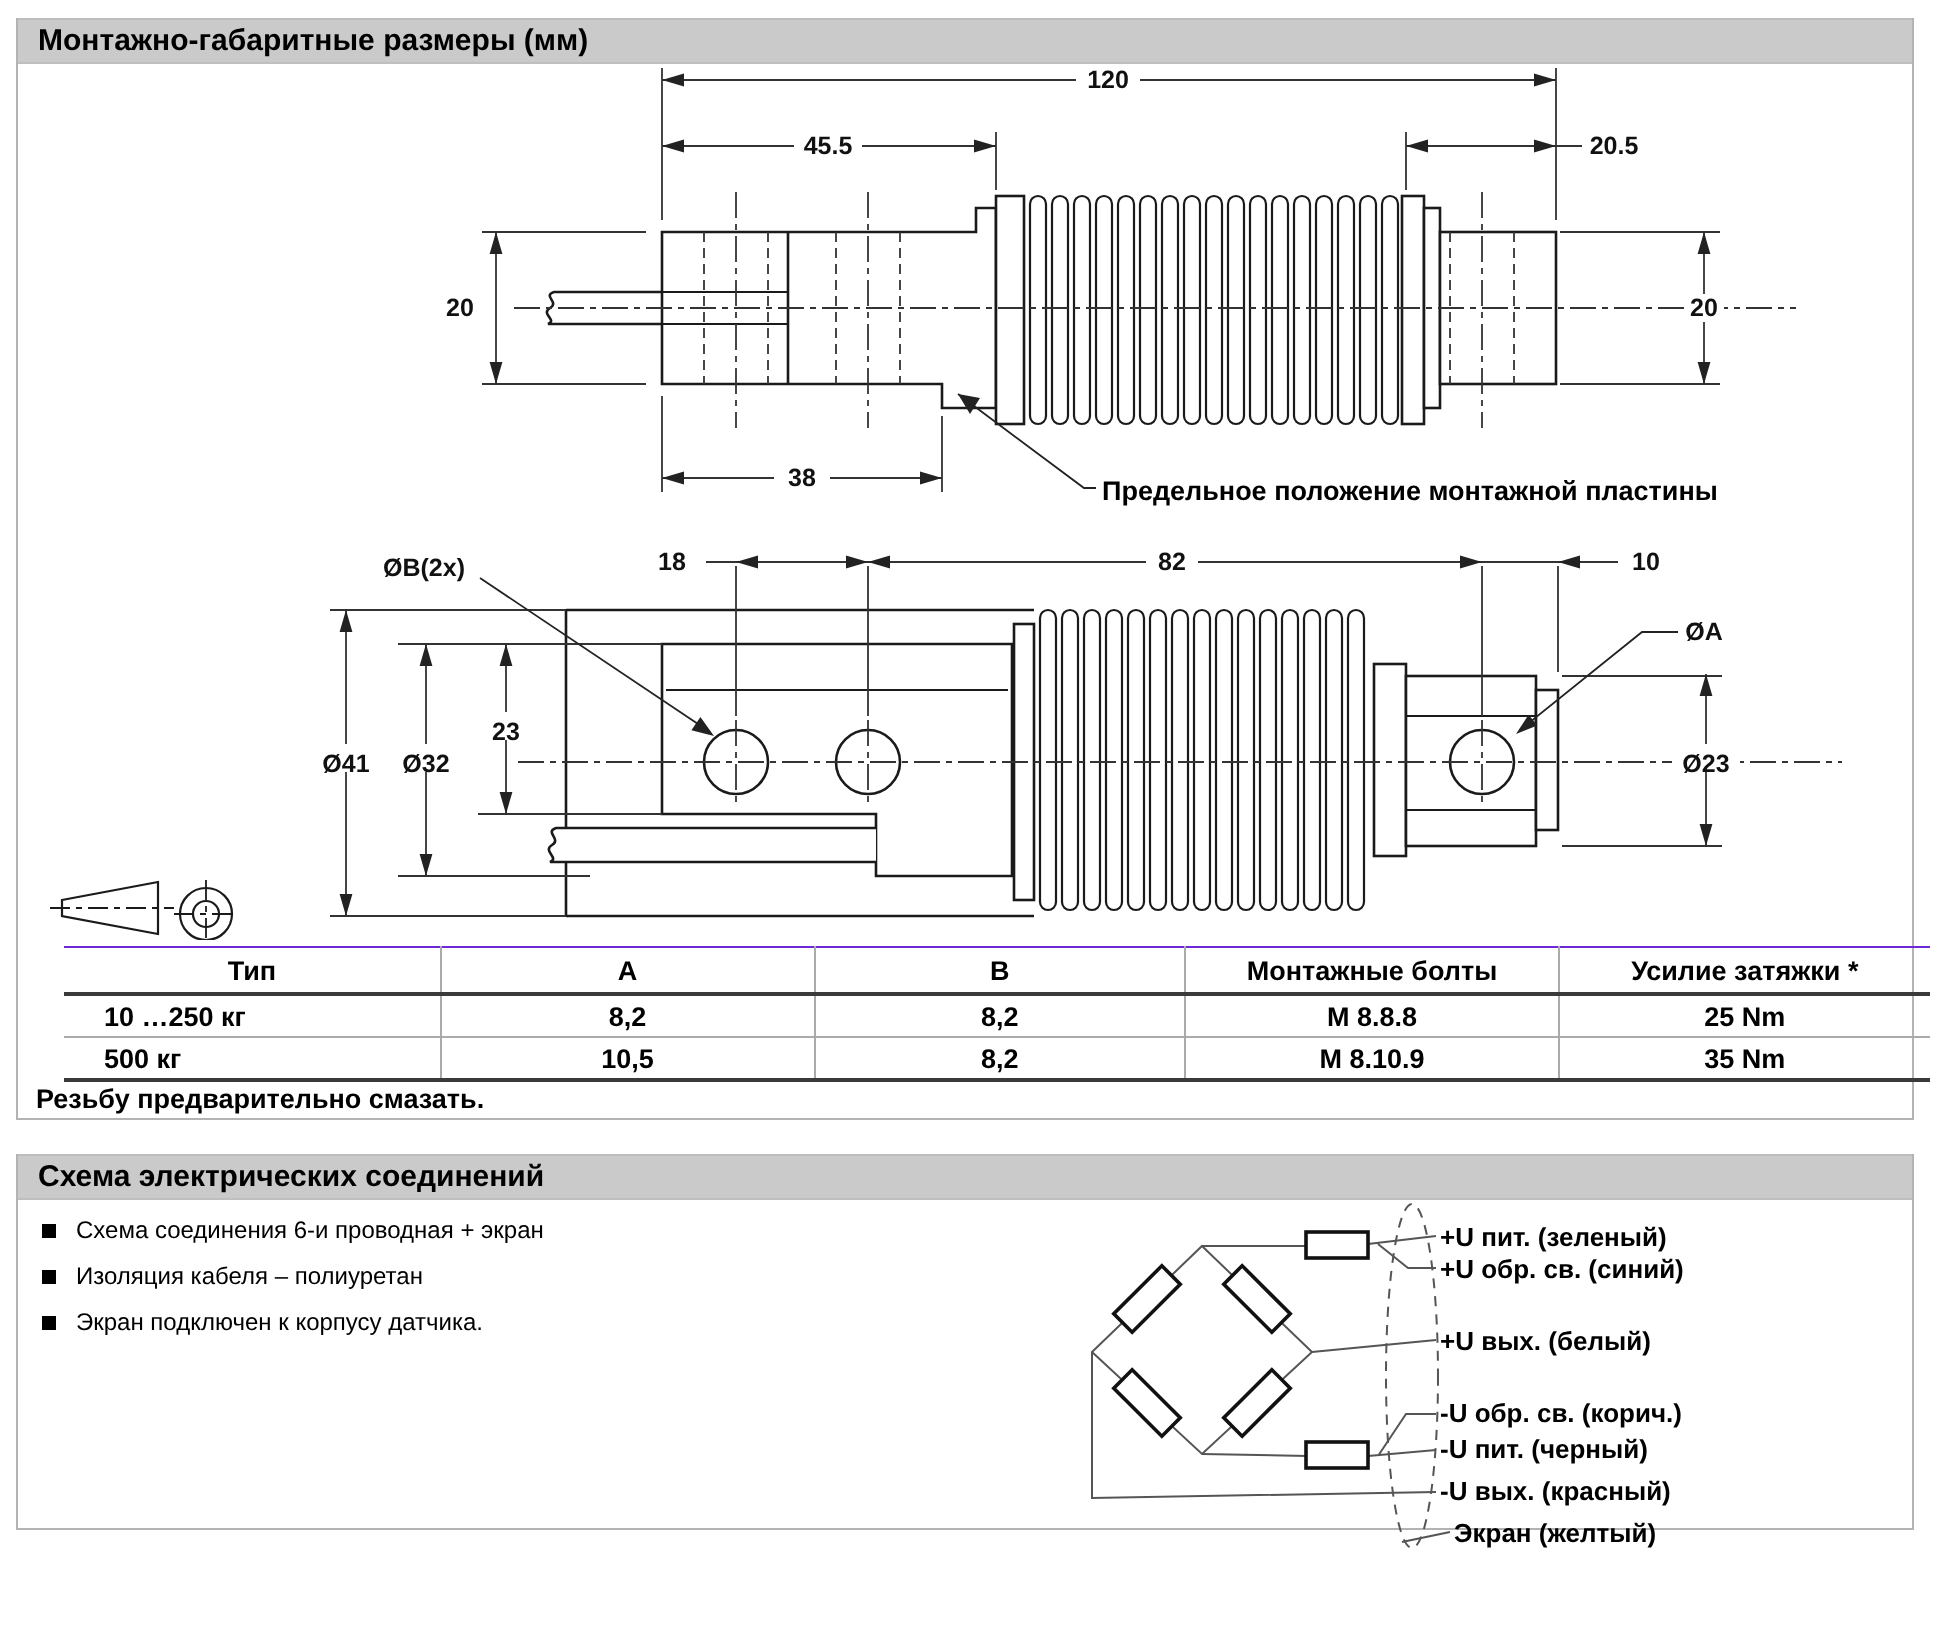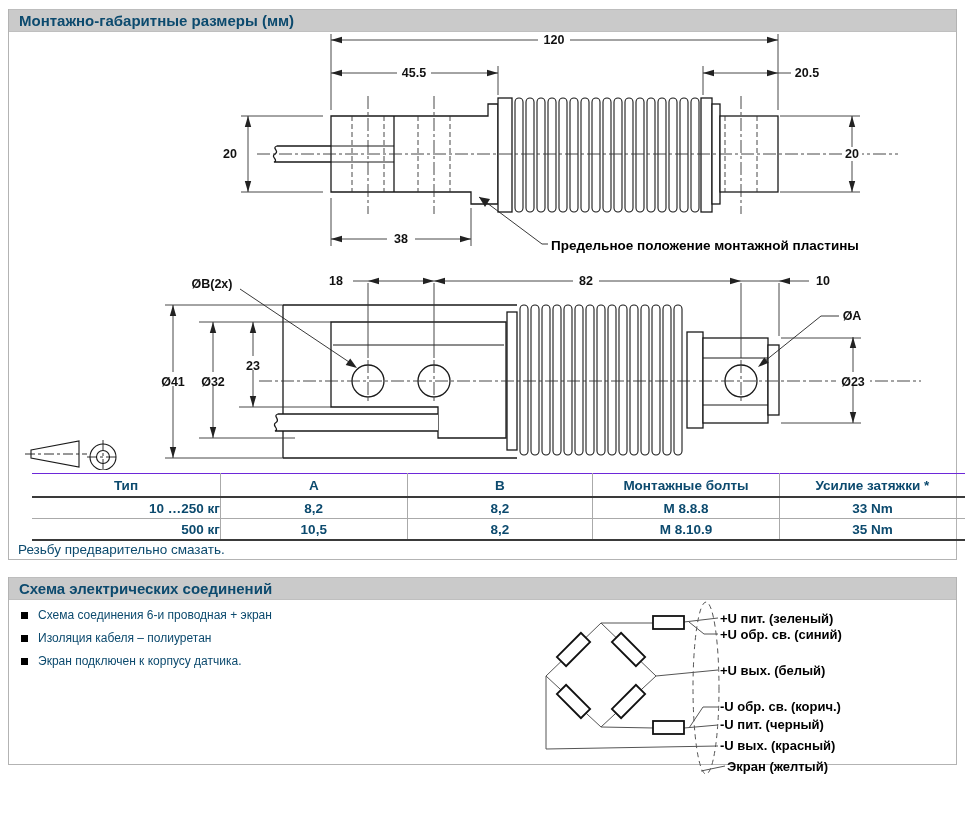--- a/index.html
+++ b/index.html
@@ -1,33 +1,33 @@
 <!DOCTYPE html>
 <html><head>
 <meta charset="utf-8">
 <style>
   html,body{margin:0;padding:0;background:#fff;}
   .page{position:relative;width:967px;height:819px;background:#fff;overflow:hidden;
-        font-family:"Liberation Sans","DejaVu Sans",sans-serif;color:#0c4a6e;}
+        font-family:"Liberation Sans","DejaVu Sans",sans-serif;color:#000000;}
   .panel{position:absolute;left:8px;width:949px;background:#fff;
          border:1px solid #b3b3b3;border-top:none;box-sizing:border-box;}
   .panel-title{height:21px;line-height:21px;background:#cacaca;
                border-top:1px solid #bdbdbd;border-bottom:1px solid #bfbfbf;
                font-size:15px;font-weight:bold;padding-left:10px;letter-spacing:0;}
   #sec1{top:9px;height:551px;}
   #sec2{top:577px;height:188px;}
   .drawing-svg{position:absolute;left:0;top:21px;}
   .dim-table{position:absolute;left:23px;top:464px;width:933px;border-collapse:collapse;
              font-size:13.5px;font-weight:bold;border-top:1px solid #6d28d9;border-bottom:2px solid #3a3a3a;}
   .dim-table th{border-bottom:2px solid #3a3a3a;height:22px;font-size:13.5px;padding:0;}
   .dim-table td{height:20px;text-align:center;padding:0;}
   .dim-table tr.r1 td{border-bottom:1px solid #aaa;}
   .dim-table th + th, .dim-table td + td{border-left:1px solid #aaa;}
-  .dim-table td.c0{text-align:right;padding-left:20px;}
-  .footnote{position:absolute;left:9px;top:533px;font-size:13.5px;font-weight:normal;}
+  .dim-table td.c0{text-align:left;padding-left:20px;}
+  .footnote{position:absolute;left:9px;top:533px;font-size:13.5px;font-weight:bold;}
   .bullets{position:absolute;left:12px;top:27px;margin:0;padding:0;list-style:none;
            font-size:12px;line-height:23px;}
   .bullets li{position:relative;padding-left:17px;}
   .bullets .sq{position:absolute;left:0;top:8px;width:7px;height:7px;background:#000;}
   .wiring-svg{position:absolute;left:522px;top:22px;}
   svg text{font-family:"Liberation Sans","DejaVu Sans",sans-serif;}
   .dimtxt{font-size:12.5px;font-weight:600;fill:#111;}
   .leadtxt{font-size:13.5px;font-weight:bold;fill:#000;}
   .wiretxt{font-size:13px;font-weight:bold;fill:#000;}
 </style>
@@ -221,21 +221,21 @@
         <th>A</th>
         <th>B</th>
         <th>Монтажные болты</th>
         <th>Усилие затяжки *</th>
       </tr>
       <tr class="r1">
         <td class="c0">10 …250 кг</td>
         <td>8,2</td>
         <td>8,2</td>
         <td>M 8.8.8</td>
-        <td>33 Nm</td>
+        <td>25 Nm</td>
       </tr>
       <tr>
         <td class="c0">500 кг</td>
         <td>10,5</td>
         <td>8,2</td>
         <td>M 8.10.9</td>
         <td>35 Nm</td>
       </tr>
     </tbody>
       </table>

